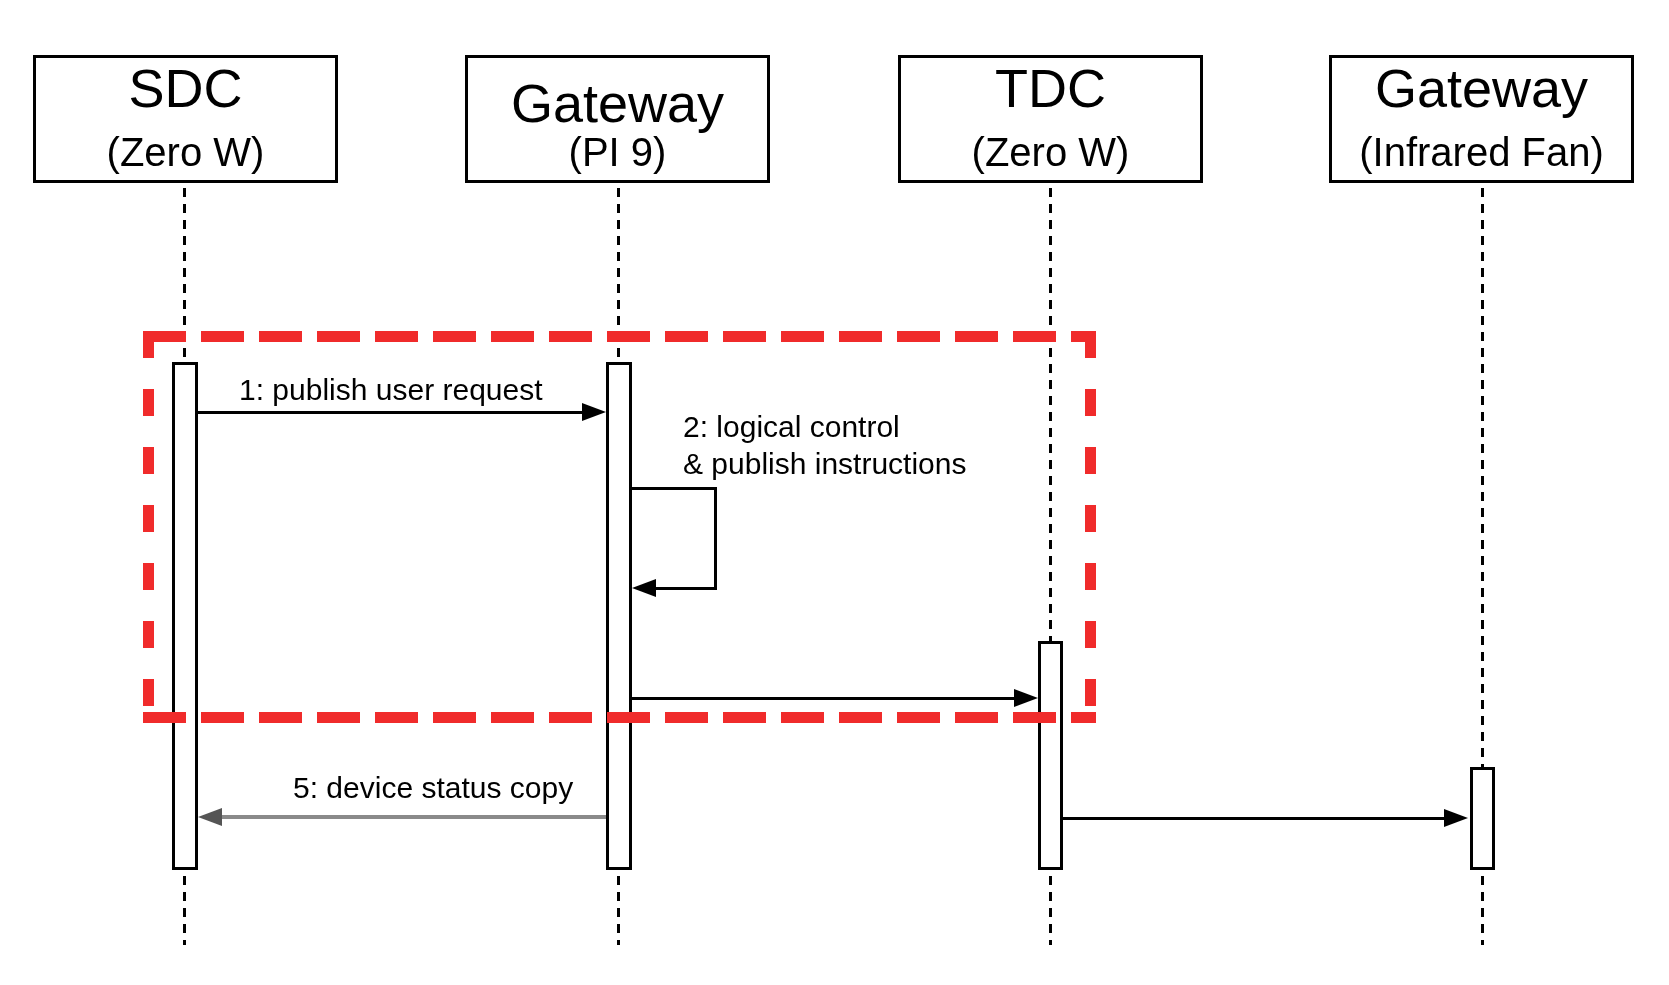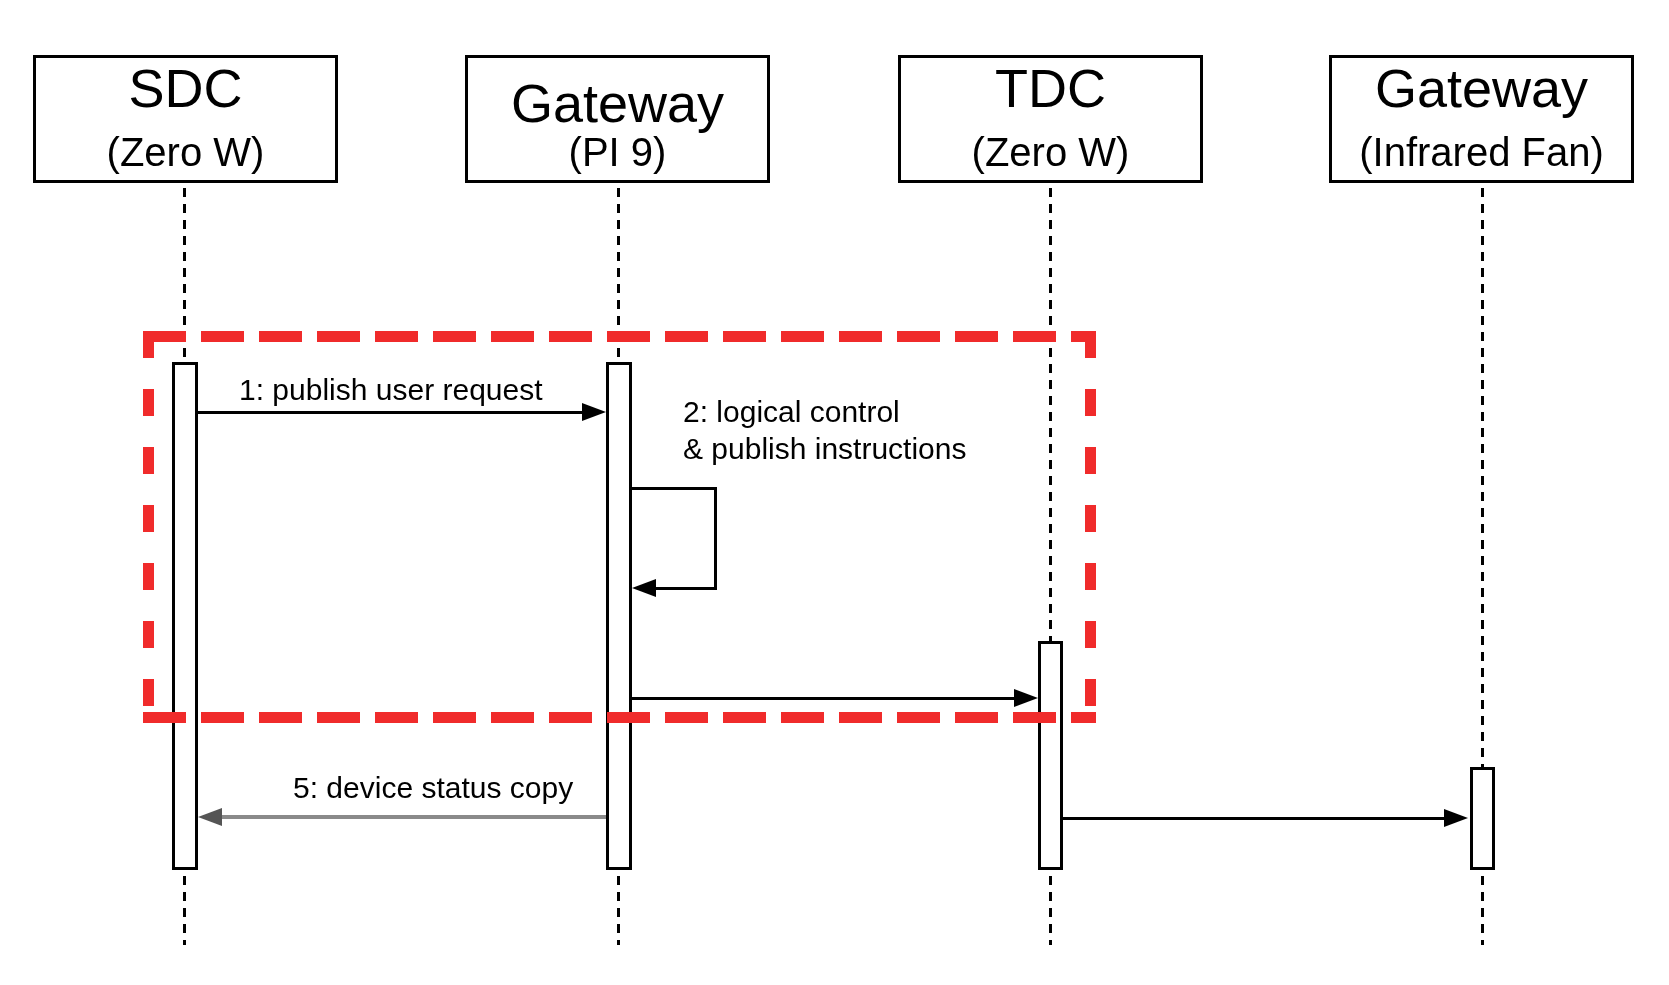--- a/index.html
+++ b/index.html
@@ -161,21 +161,21 @@
   </div>
   <div class="actor-box" style="left:1329px;">
     <div class="actor-title">Gateway</div>
     <div class="actor-subtitle">(Infrared Fan)</div>
   </div>
 
   <div class="msg-label" style="left:207px; top:371px;margin-left:32px;">1: publish user request</div>
   <div class="msg-line" style="left:198px; top:411px; width:386px;"></div>
   <div class="head-r" style="left:582px; top:403px;"></div>
 
-  <div class="msg-label" style="left:683px; top:393px;">2: logical control
+  <div class="msg-label" style="left:683px; top:408px;">2: logical control
 &amp; publish instructions</div>
   <div class="msg-line" style="left:632px; top:487px; width:85px;"></div>
   <div class="msg-vline" style="left:714px; top:487px; height:103px;"></div>
   <div class="msg-line" style="left:655px; top:587px; width:62px;"></div>
   <div class="head-l" style="left:632px; top:579px;"></div>
 
   <div class="msg-line" style="left:632px; top:697px; width:384px;"></div>
   <div class="head-r" style="left:1014px; top:689px;"></div>
 
   <div class="msg-line" style="left:1062px; top:817px; width:386px;"></div>

